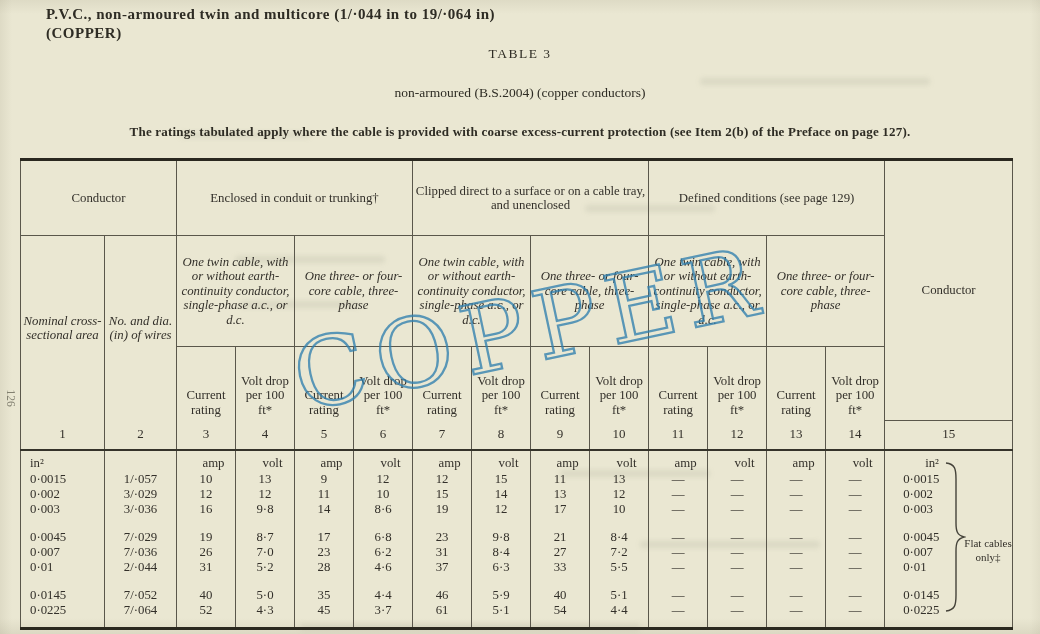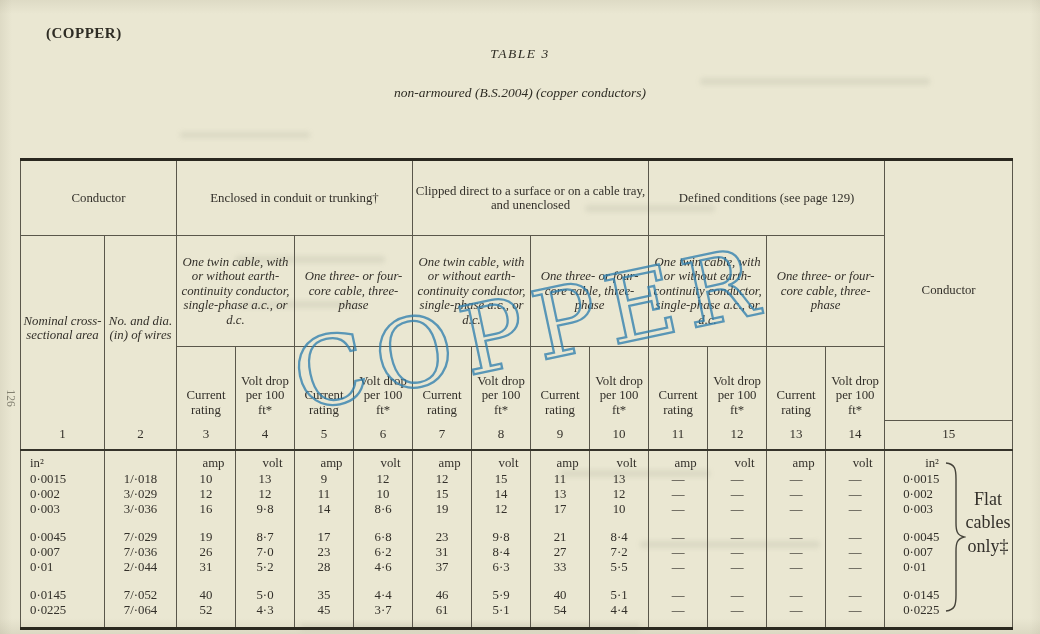--- a/index.html
+++ b/index.html
@@ -9,21 +9,21 @@
       linear-gradient(180deg, rgba(115,110,85,.10), rgba(115,110,85,0) 14px),
       linear-gradient(0deg, rgba(115,110,85,.12), rgba(115,110,85,0) 16px),
       linear-gradient(90deg, rgba(115,110,85,.10), rgba(115,110,85,0) 12px),
       linear-gradient(270deg, rgba(115,110,85,.07), rgba(115,110,85,0) 10px),
       #eae7d2;
     font-family:"Liberation Serif","DejaVu Serif",serif;
     color:#2e2c24;
   }
   .hdr{position:absolute;white-space:nowrap;}
   .b{font-weight:bold;}
-  .center{left:0;width:1040px;text-align:center;white-space:nowrap;font-style:italic;}
+  .center{left:0;width:1040px;text-align:center;white-space:nowrap;}
   .title1{left:46px;top:6px;font-size:15px;letter-spacing:.5px;}
   .title2{left:46px;top:25px;font-size:15px;letter-spacing:.5px;}
   .caption{top:46px;font-size:13.5px;letter-spacing:1.5px;}
   .sub1{top:69px;font-size:13.5px;letter-spacing:.2px;}
   .sub2{top:85px;font-size:13.5px;}
   .range{top:102px;font-size:13.5px;}
   .note1{top:124px;font-size:13px;letter-spacing:.2px;}
   .note2{top:139px;font-size:13px;}
   .pagenum{left:2px;top:392px;font-size:11.5px;color:rgba(62,60,48,.6);
     transform:rotate(90deg);transform-origin:center;}
@@ -44,45 +44,47 @@
   .c15h{vertical-align:top;padding-top:27px;border-bottom:1px solid #5a574b;}
   .units td{height:20px;vertical-align:bottom;padding-bottom:1px;padding-left:16px;}
   .u15{text-align:left !important;padding-left:40px !important;}
   .c1{text-align:left !important;padding-left:9px !important;}
   .c15{text-align:left !important;padding-left:18px !important;}
   .datarow td{height:15px;}
   .spacerrow td{height:13px;}
   .lastrow td{height:9px;border-bottom:3.5px solid #2a281f;}
 
   .brace{position:absolute;left:944px;top:461px;}
-  .flatnote{position:absolute;left:962px;top:488px;width:52px;text-align:center;
-    font-size:18px;line-height:1.3;color:#33302a;}
+  .flatnote{position:absolute;left:962px;top:536px;width:52px;text-align:center;
+    font-size:11px;line-height:1.3;color:#33302a;}
 
   .stamp{position:absolute;left:284px;top:236px;pointer-events:none;}
   .smudge{position:absolute;background:rgba(125,138,115,.14);filter:blur(2.5px);border-radius:4px;}
 </style>
 </head>
 <body>
 
 <div id="page">
 
   <div class="smudge" style="left:700px;top:78px;width:230px;height:7px;"></div>
   <div class="smudge" style="left:180px;top:132px;width:130px;height:6px;"></div>
   <div class="smudge" style="left:585px;top:205px;width:130px;height:7px;"></div>
   <div class="smudge" style="left:235px;top:256px;width:150px;height:7px;"></div>
   <div class="smudge" style="left:240px;top:301px;width:120px;height:7px;"></div>
   <div class="smudge" style="left:560px;top:470px;width:150px;height:7px;"></div>
   <div class="smudge" style="left:640px;top:541px;width:180px;height:7px;"></div>
   <div class="smudge" style="left:300px;top:624px;width:340px;height:6px;"></div>
 
   <div class="hdr pagenum">126</div>
 
+  <div class="hdr title1 b">P.V.C., non-armoured twin and multicore (1/·044 in to 19/·064 in)</div>
   <div class="hdr title2 b">(COPPER)</div>
   <div class="hdr center caption">TABLE 3</div>
   <div class="hdr center sub2">non-armoured (B.S.2004) (copper conductors)</div>
+  <div class="hdr center note1 b">The ratings tabulated apply where the cable is provided with coarse excess-current protection (see Item 2(b) of the Preface on page 127).</div>
 
   <table class="rt">
     <colgroup>
       <col style="width:84px">
         <col style="width:72px">
       <col style="width:59px">
         <col style="width:59px">
         <col style="width:59px">
         <col style="width:59px">
       <col style="width:59px">
@@ -158,21 +160,21 @@
           <td class="cl">amp</td>
           <td class="cl">volt</td>
           <td class="cl">amp</td>
           <td class="cl">volt</td>
           <td class="cl">amp</td>
           <td class="cl">volt</td>
           <td class="cl cr u15">in²</td>
         </tr>
         <tr class="datarow">
           <td class="cl c1">0·0015</td>
-          <td class="cl">1/·018</td>
+          <td class="cl">1/·057</td>
           <td class="cl">10</td>
           <td class="cl">13</td>
           <td class="cl">9</td>
           <td class="cl">12</td>
           <td class="cl">12</td>
           <td class="cl">15</td>
           <td class="cl">11</td>
           <td class="cl">13</td>
           <td class="cl">—</td>
           <td class="cl">—</td>

